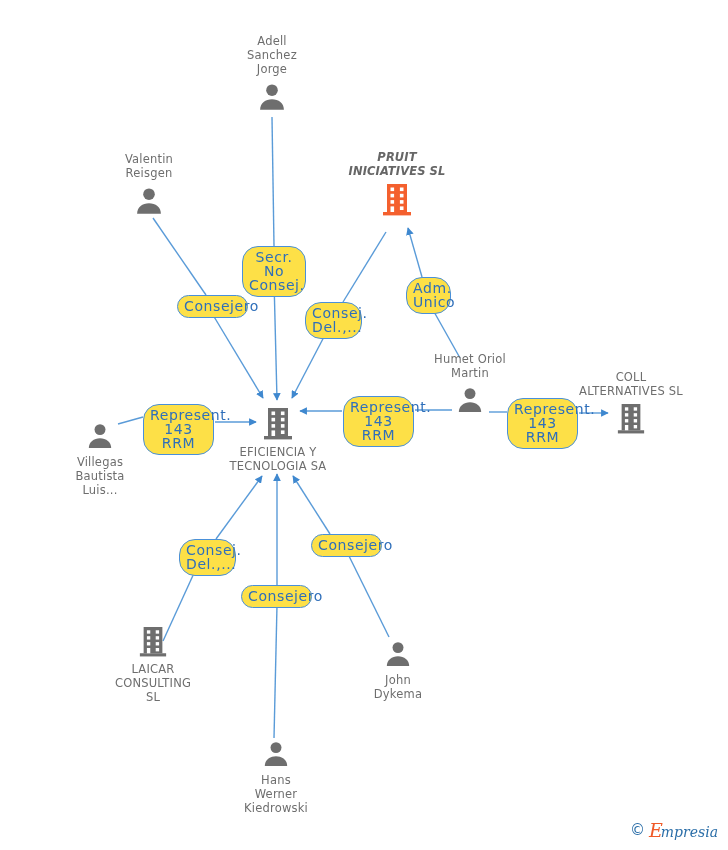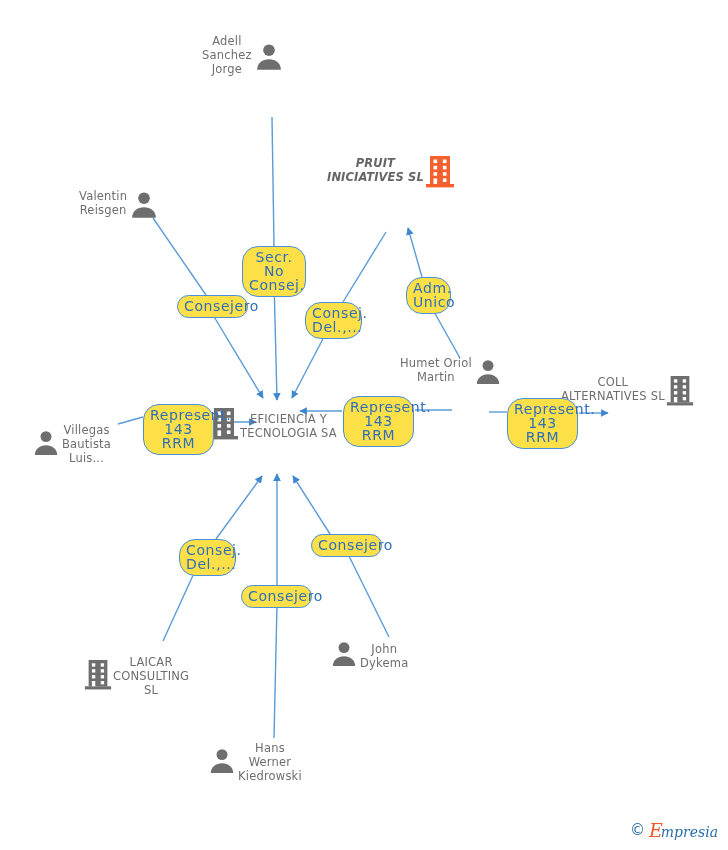--- a/index.html
+++ b/index.html
@@ -24,21 +24,21 @@
     position: absolute;
     left: 0; top: 0;
     width: 728px;
     height: 850px;
     pointer-events: none;
   }
   
   .node {
     position: absolute;
     display: flex;
-    flex-direction: row;
+    flex-direction: column;
     align-items: center;
     width: 140px;
     margin-left: -70px;
   }
   .node .caption {
     font-size: 11.5px;
     line-height: 14px;
     color: #6e6e6e;
     text-align: center;
     letter-spacing: 0.2px;
@@ -163,21 +163,21 @@
 Sanchez
 Jorge</div>
     <span class="glyph">
       <svg width="34" height="34" viewBox="0 0 24 24">
           <circle cx="12" cy="7.2" r="4.1" fill="#6e6e6e"></circle>
           <path d="M3.6 21c0-4.6 3.8-7.4 8.4-7.4s8.4 2.8 8.4 7.4z" fill="#6e6e6e"></path>
         </svg>
     </span>
   </div>
 
-  <div class="node cap-top" style="left:149px; top:152px;margin-top:32px;">
+  <div class="node cap-top" style="left:149px; top:152px;">
     <div class="caption">Valentin
 Reisgen</div>
     <span class="glyph">
       <svg width="34" height="34" viewBox="0 0 24 24">
           <circle cx="12" cy="7.2" r="4.1" fill="#6e6e6e"></circle>
           <path d="M3.6 21c0-4.6 3.8-7.4 8.4-7.4s8.4 2.8 8.4 7.4z" fill="#6e6e6e"></path>
         </svg>
     </span>
   </div>
 
@@ -254,21 +254,21 @@
         <rect x="9.5" y="11.8" width="3.6" height="3.6" fill="#ffffff"></rect>
         <rect x="18.9" y="11.8" width="3.6" height="3.6" fill="#ffffff"></rect>
         <rect x="9.5" y="18.1" width="3.6" height="3.6" fill="#ffffff"></rect>
         <rect x="18.9" y="18.1" width="3.6" height="3.6" fill="#ffffff"></rect>
         <rect x="9.5" y="24.4" width="3.6" height="5.6" fill="#ffffff"></rect>
         <rect x="18.9" y="24.4" width="3.6" height="3.6" fill="#ffffff"></rect>
       </svg>
     </span>
   </div>
 
-  <div class="node cap-bottom" style="left:153px; top:652px;">
+  <div class="node cap-bottom" style="left:153px; top:625px;">
     <span class="glyph">
       <svg width="30" height="34" viewBox="0 0 32 36">
         <rect x="6" y="2" width="20" height="28" fill="#6e6e6e"></rect>
         <rect x="2" y="30" width="28" height="3.4" fill="#6e6e6e"></rect>
         <rect x="9.5" y="5.5" width="3.6" height="3.6" fill="#ffffff"></rect>
         <rect x="18.9" y="5.5" width="3.6" height="3.6" fill="#ffffff"></rect>
         <rect x="9.5" y="11.8" width="3.6" height="3.6" fill="#ffffff"></rect>
         <rect x="18.9" y="11.8" width="3.6" height="3.6" fill="#ffffff"></rect>
         <rect x="9.5" y="18.1" width="3.6" height="3.6" fill="#ffffff"></rect>
         <rect x="18.9" y="18.1" width="3.6" height="3.6" fill="#ffffff"></rect>

